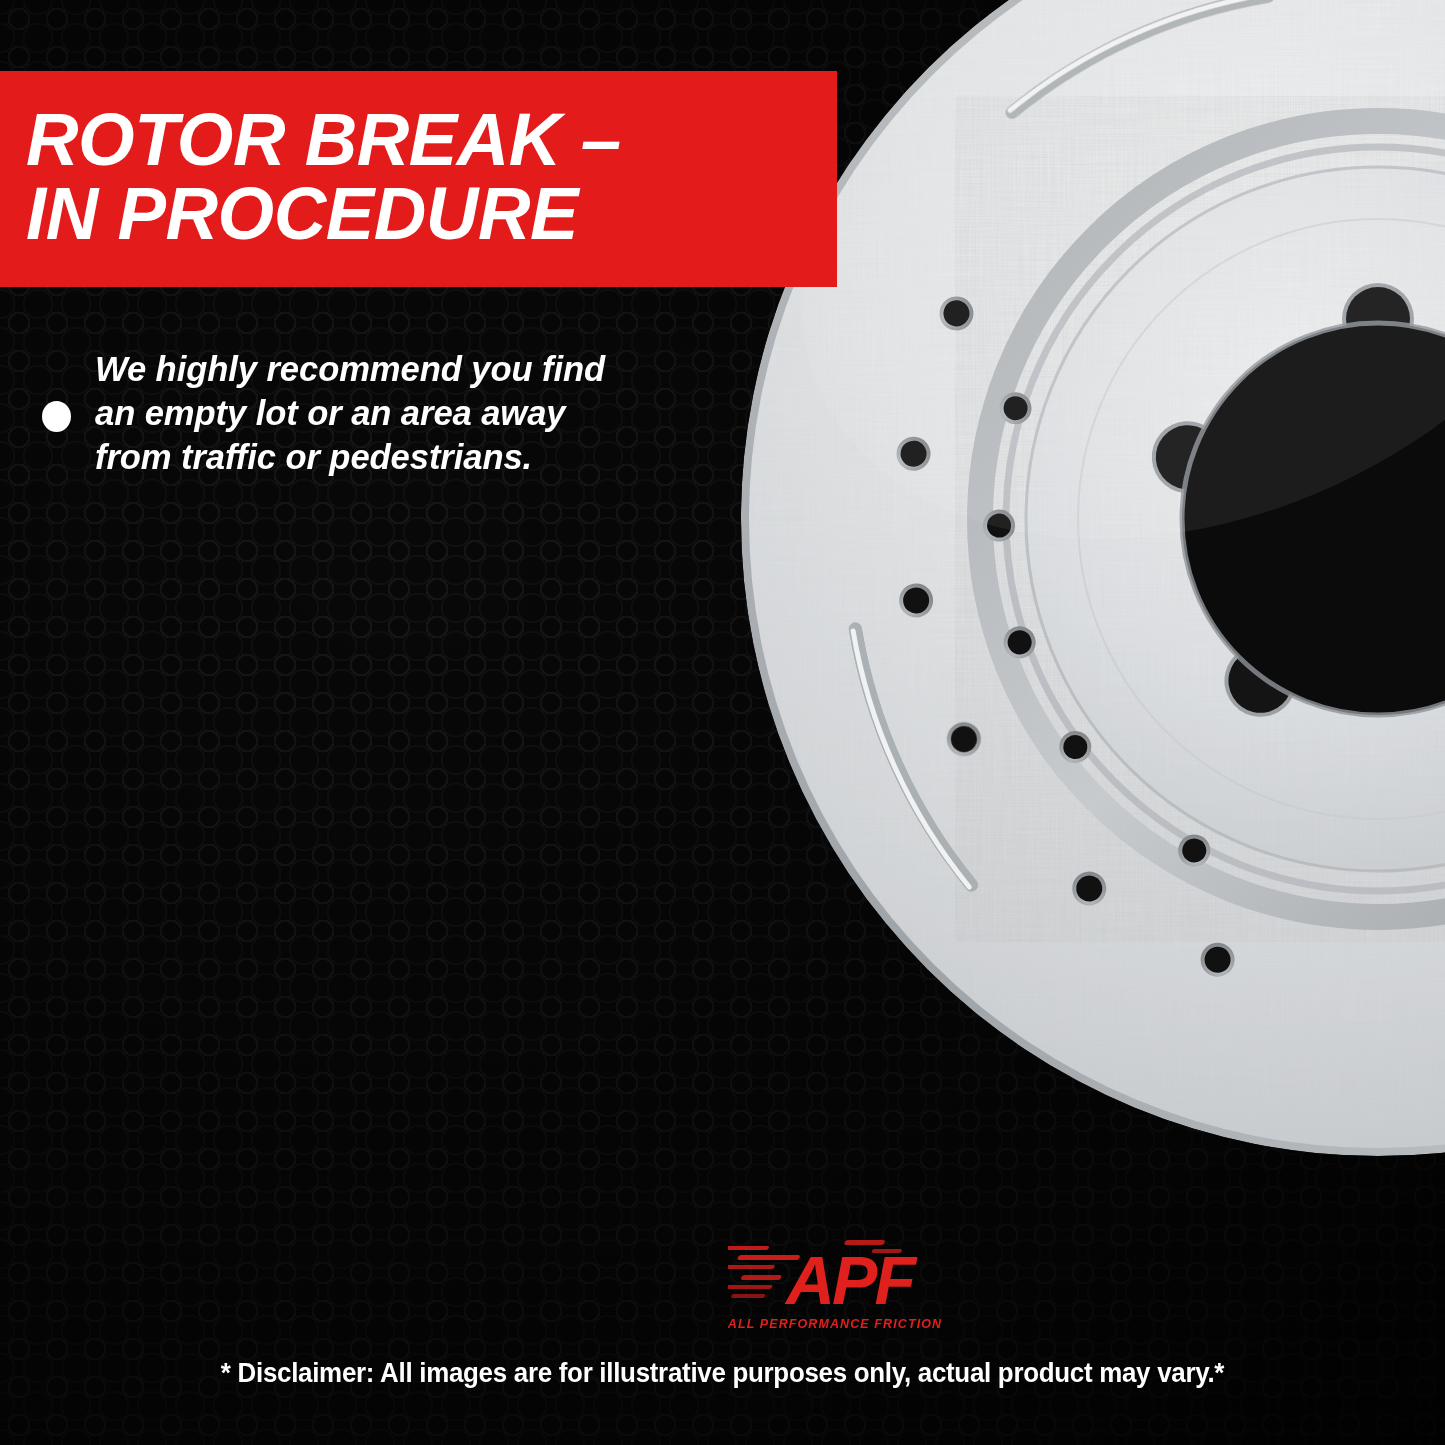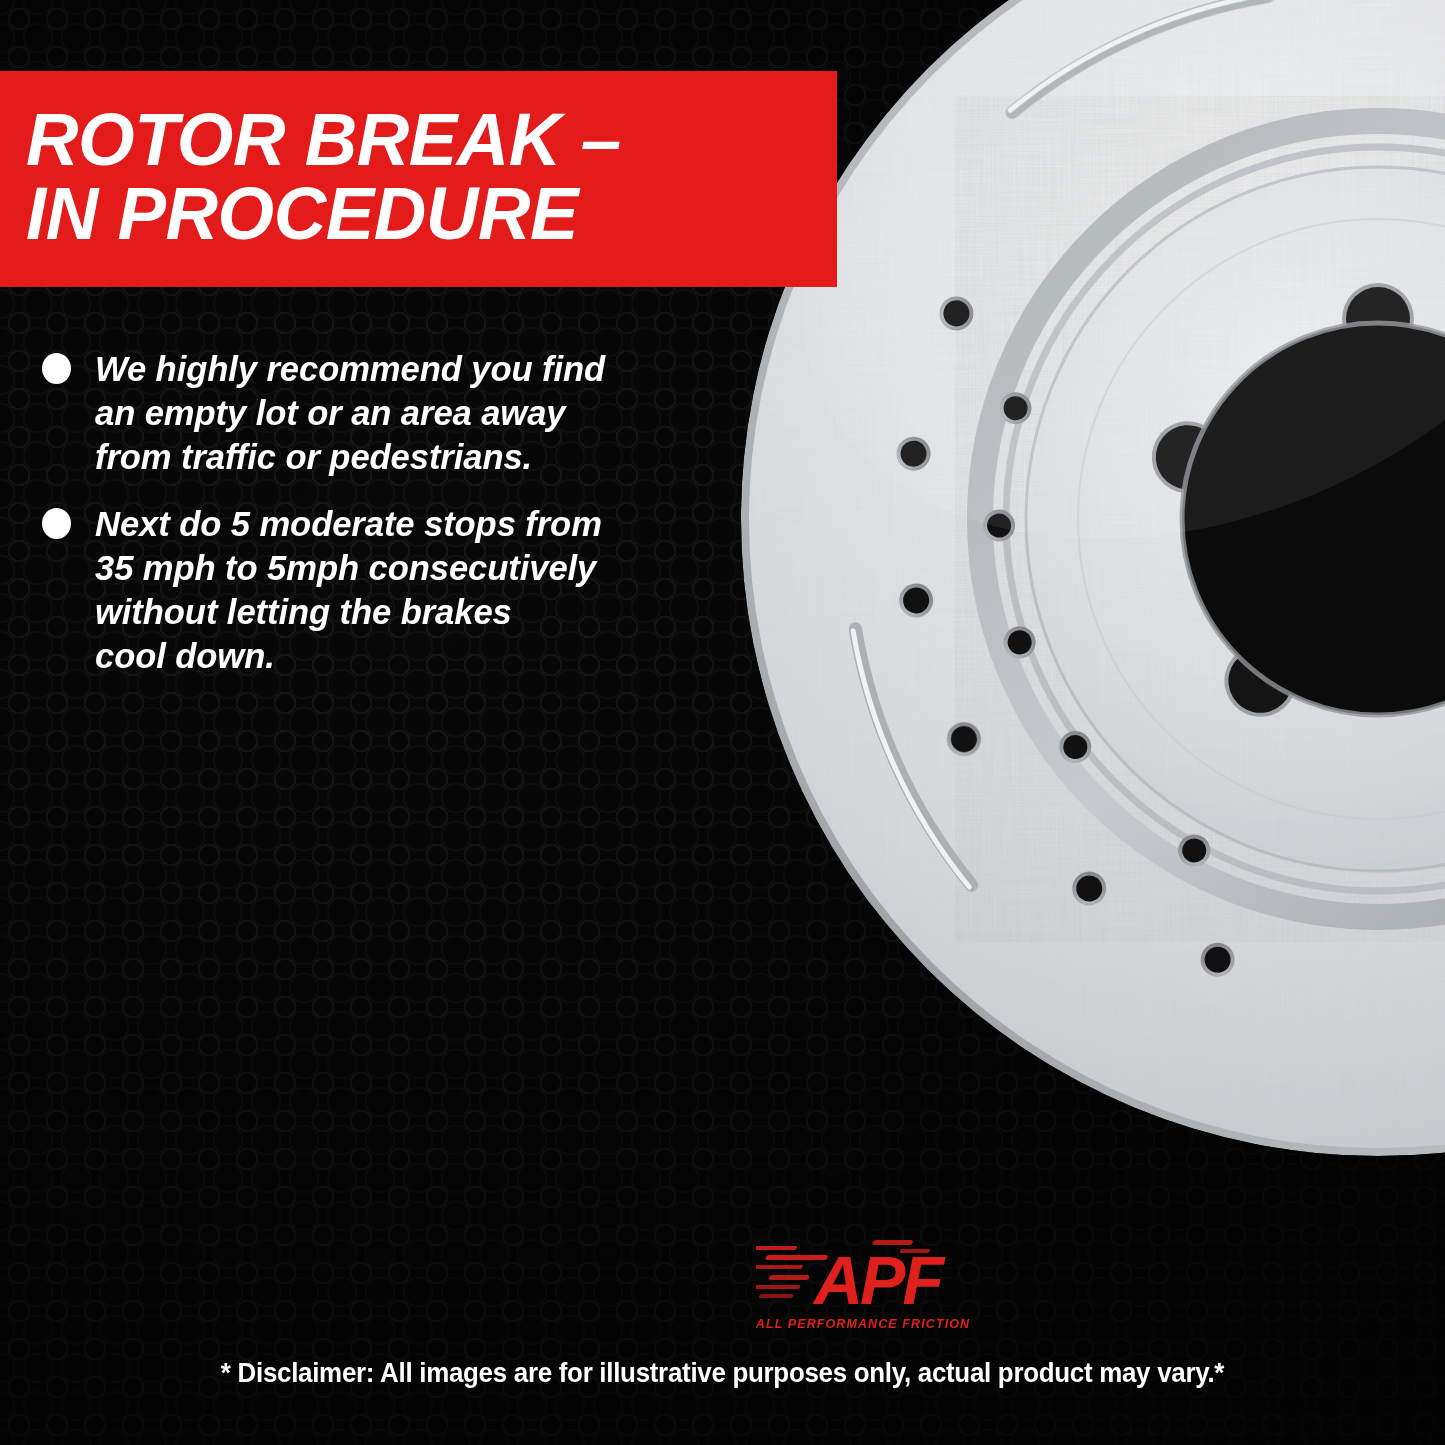--- a/index.html
+++ b/index.html
@@ -64,21 +64,21 @@
 
   
   .bullets {
     position:absolute;
     left:42px; top:348px;
     width:720px;
   }
   .bullet-item {
     position:relative;
     display:flex;
-    align-items:flex-start;
+    align-items:center;
     margin-bottom:24px;
   }
   .bullet-dot {
     flex:0 0 auto;
     width:29px; height:31px;
     border-radius:50%;
     background:#ffffff;
     margin-top:5px;
     margin-right:24px;
   }
@@ -91,21 +91,21 @@
     line-height:1.235;
     letter-spacing:-0.1px;
     white-space:pre-line;
     transform:scaleX(0.975);
     transform-origin:left top;
   }
 
   
   .logo {
     position:absolute;
-    left:756px; top:1232px;
+    left:728px; top:1232px;
     width:215px; height:105px;
   }
   .logo svg { display:block; width:100%; height:100%; }
 
   
   .disclaimer {
     position:absolute;
     left:0; top:1358px;
     width:1445px;
     text-align:center;
@@ -333,27 +333,20 @@
 
     <div class="bullet-item">
       <span class="bullet-dot"></span>
       <span class="bullet-text">We highly recommend you find
 an empty lot or an area away
 from traffic or pedestrians.</span>
     </div>
 
 
 
-    <div class="bullet-item">
-      <span class="bullet-dot"></span>
-      <span class="bullet-text">Next  do 5 moderate stops from
-35 mph to 5mph consecutively
-without letting the brakes
-cool down.</span>
-    </div>
 
 
 
   </div>
 
   <div class="logo">
     <svg viewBox="0 0 215 105" xmlns="http://www.w3.org/2000/svg">
 
       <g fill="#e0201c">
         <rect x="2" y="14" width="44" height="4" rx="2" transform="skewX(-18)" opacity="0.85"></rect>

